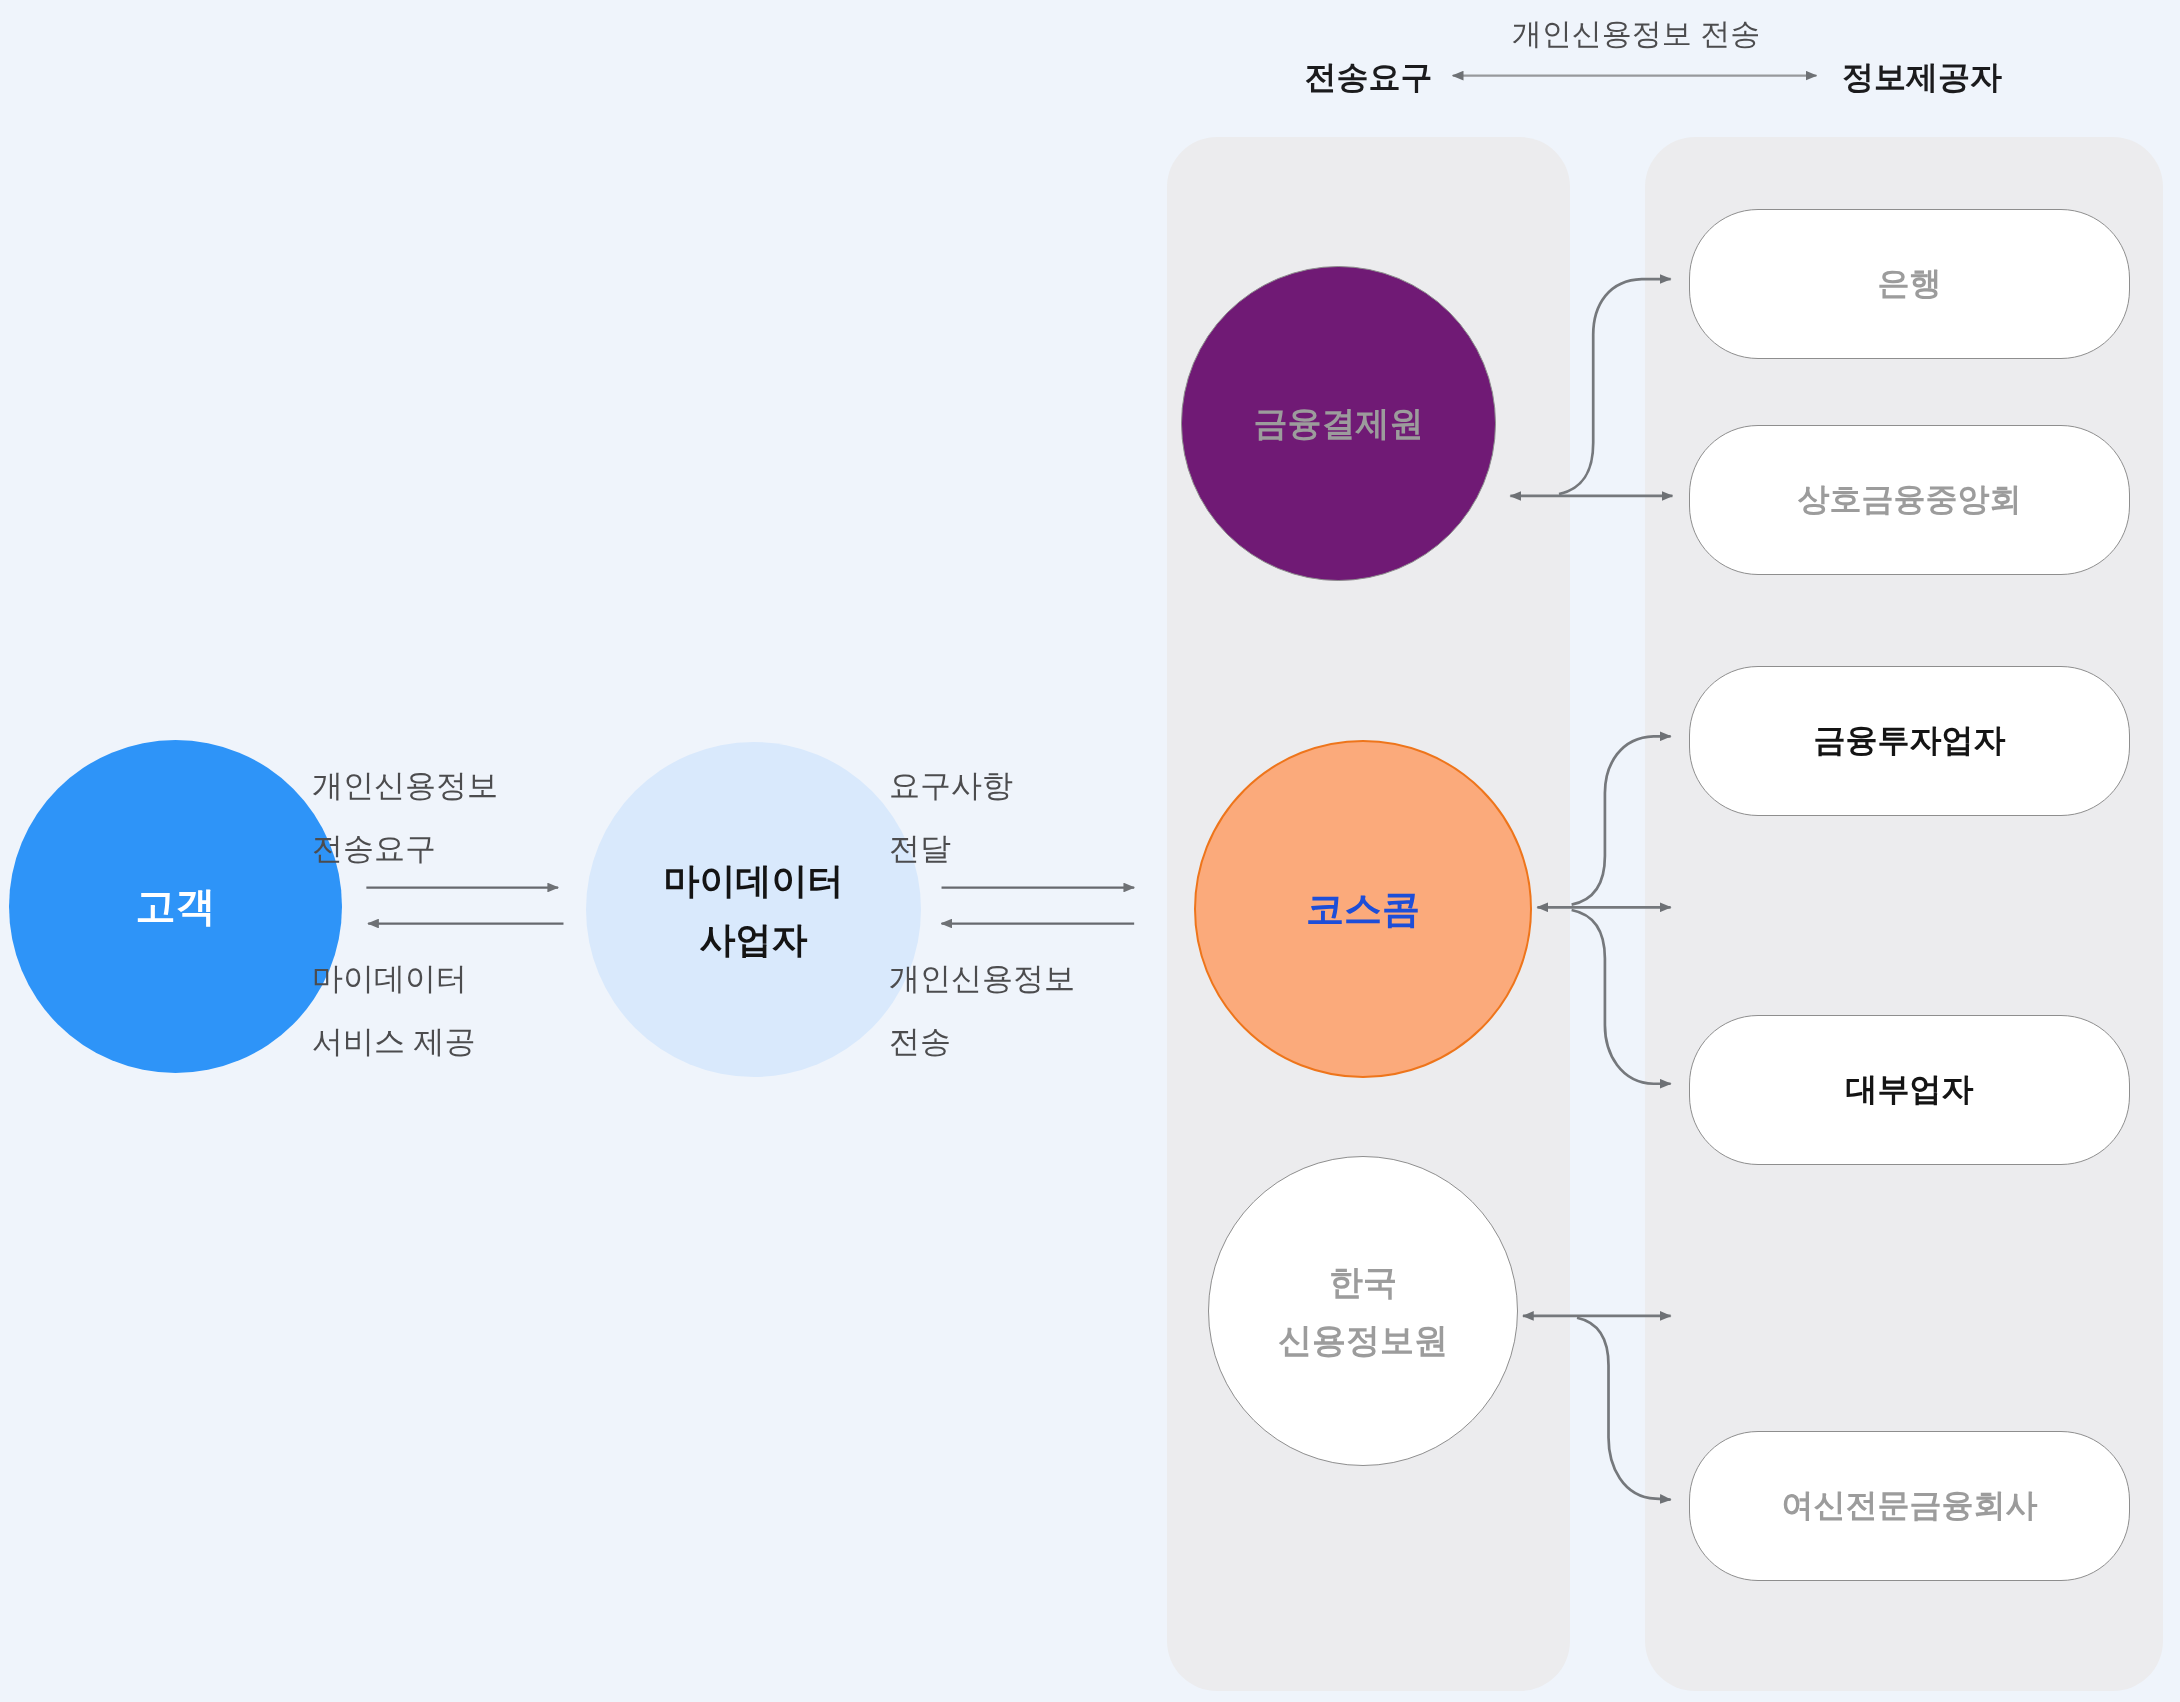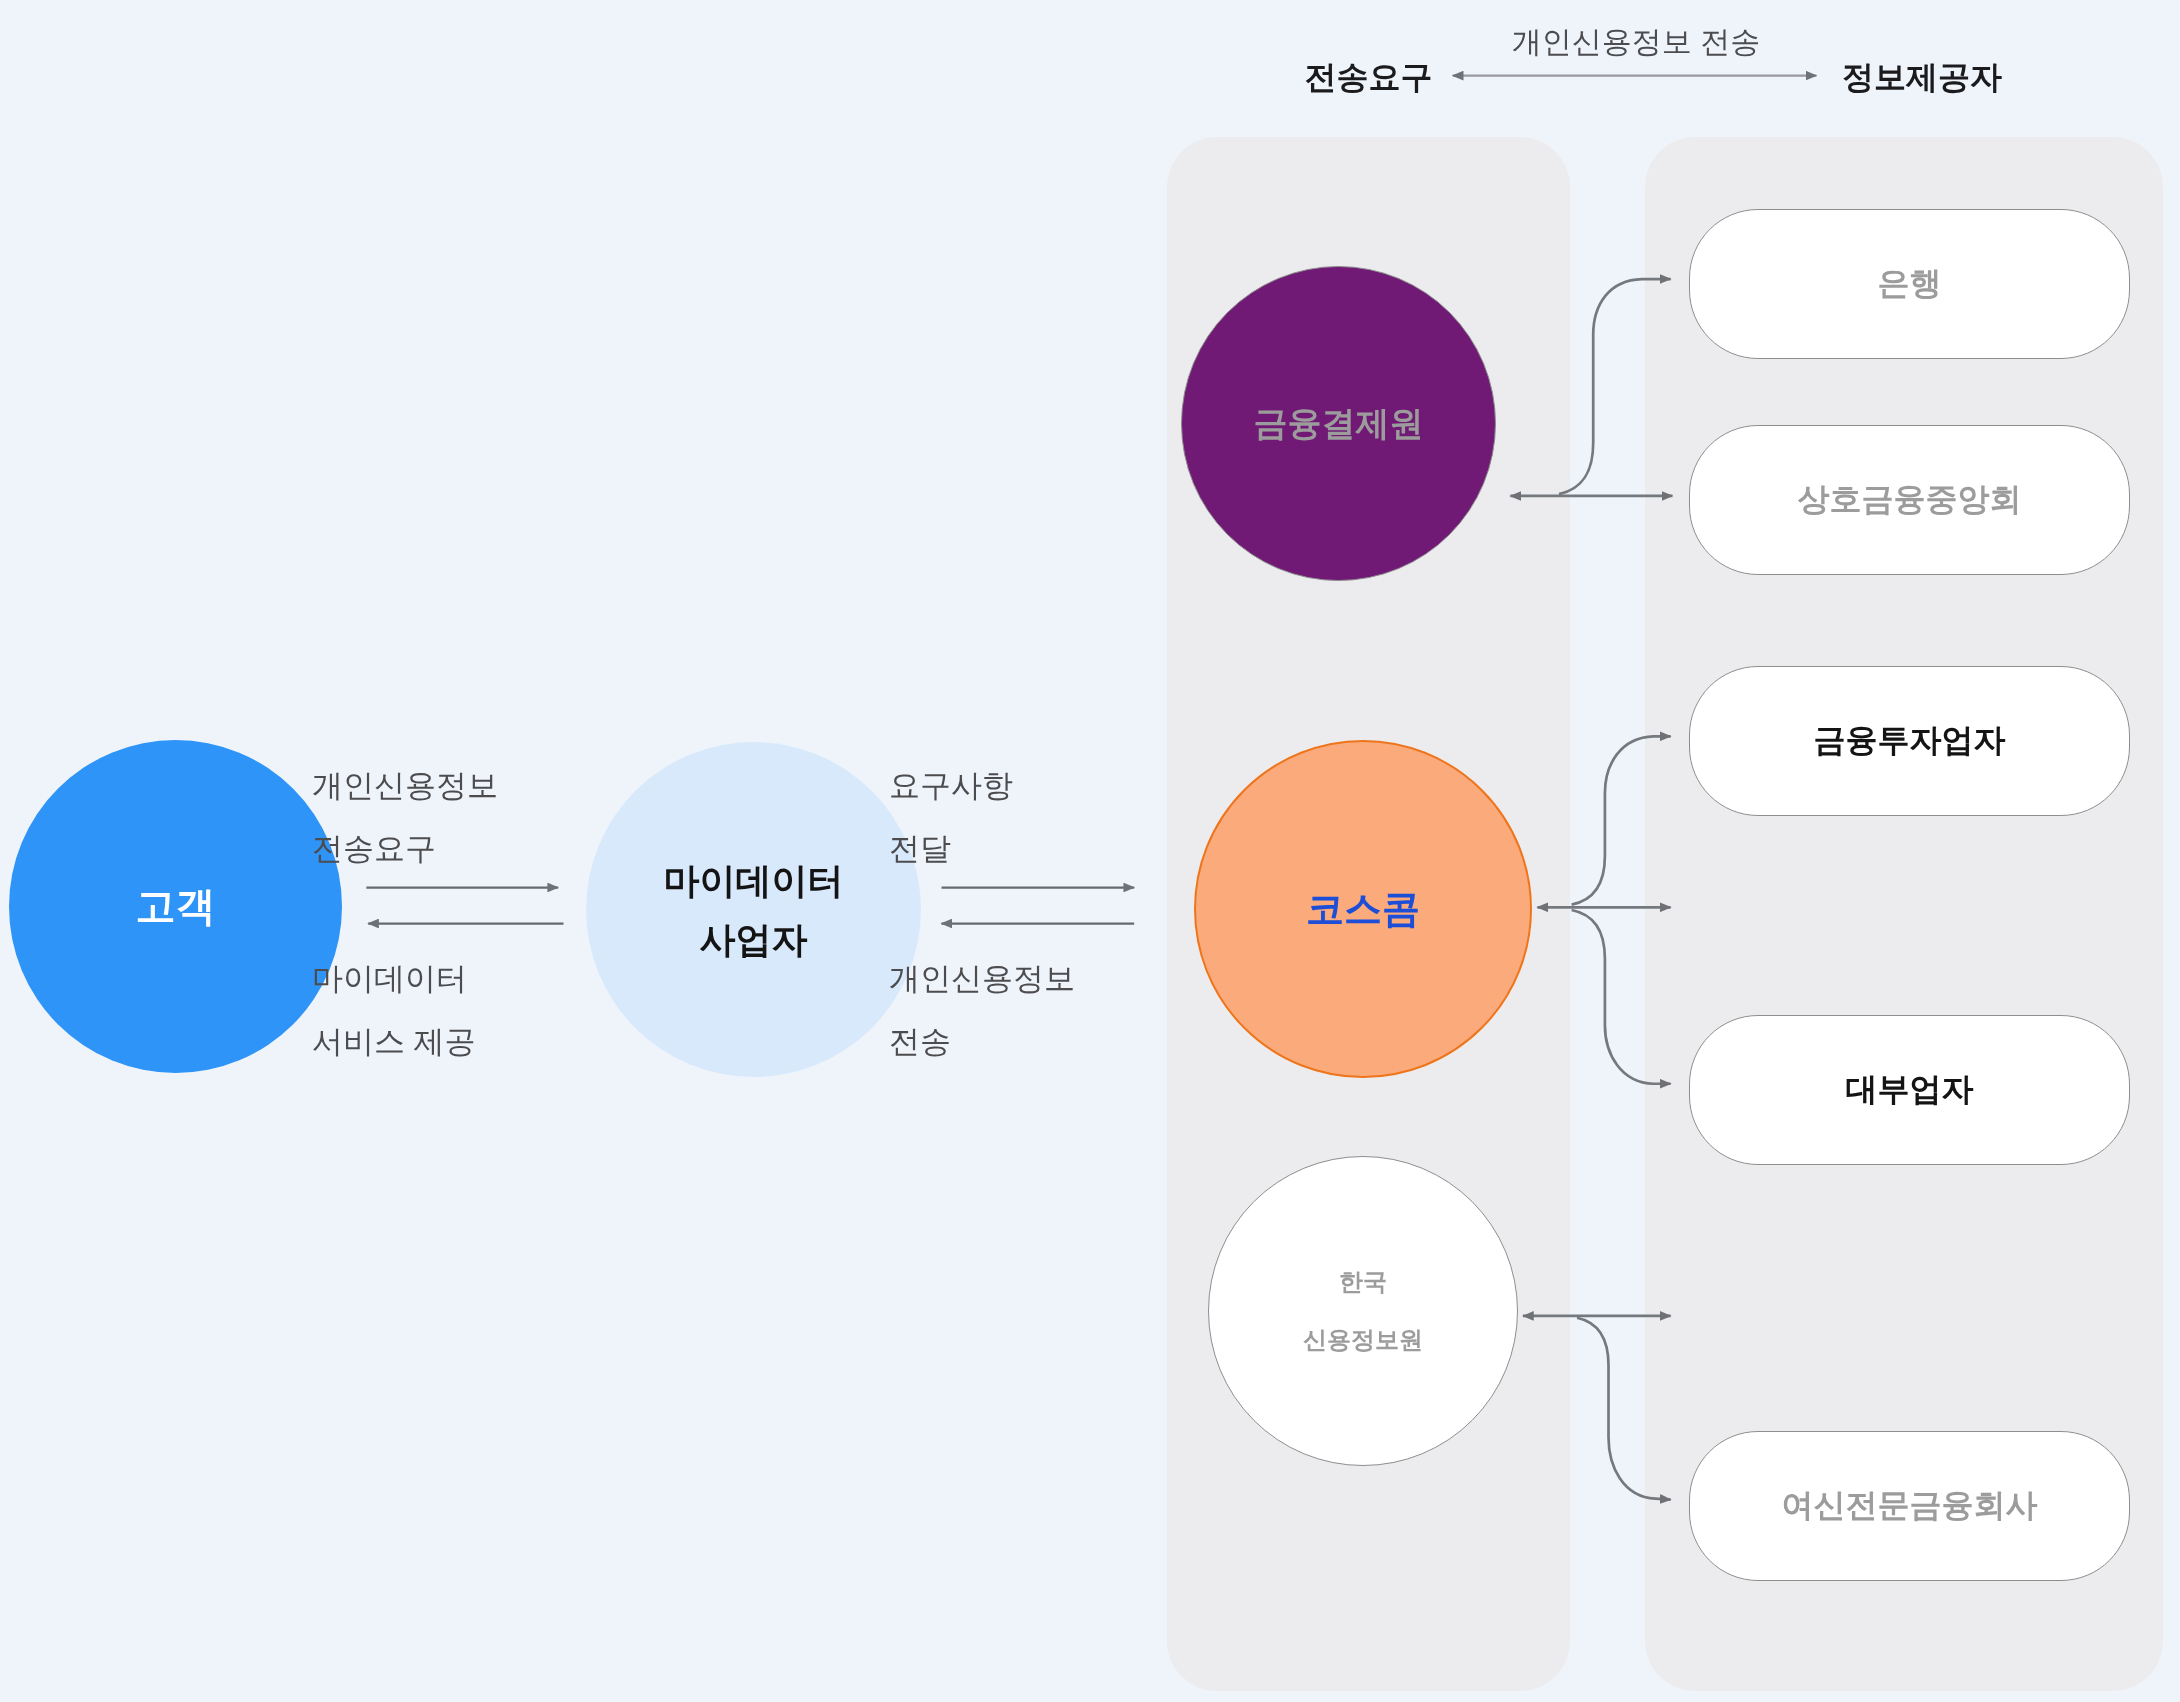--- a/index.html
+++ b/index.html
@@ -24,39 +24,39 @@
   .hdr-label{
     position:absolute;top:56px;
     font-size:32px;font-weight:bold;color:#1b1b1d;
     text-align:center;white-space:nowrap;
   }
   .hdr-relay{left:1167px;width:403px;}
   .hdr-provider{left:1832px;width:180px;}
   .hdr-transfer{
     position:absolute;top:14.4px;left:1474px;width:324px;
     font-size:30px;color:var(--label-text,#4C4C4E);
-    text-align:center;white-space:nowrap;margin-top:8px;
+    text-align:center;white-space:nowrap;
   }
 
   
   .circle{
     position:absolute;border-radius:50%;
     display:flex;flex-direction:column;align-items:center;justify-content:center;
     text-align:center;box-sizing:border-box;
   }
   .c-customer{left:9px;top:740px;width:333px;height:333px;background:var(--customer-blue,#2E94F8);}
   .c-customer .t{font-size:40px;font-weight:bold;color:#ffffff;}
   .c-mydata{left:586px;top:742px;width:335px;height:335px;background:var(--mydata-blue,#D9E9FC);}
   .c-mydata .t{font-size:36px;font-weight:bold;color:#141414;line-height:59px;}
   .c-kftc{left:1181px;top:266px;width:315px;height:315px;background:#701a75;border:1.8px solid var(--outline-gray,#8E8E8E);}
   .c-kftc .t{font-size:34px;font-weight:bold;color:var(--muted-text,#9C9C9C);}
   .c-koscom{left:1194px;top:740px;width:338px;height:338px;background:var(--koscom-fill,#FBAA7B);border:2.7px solid var(--koscom-border,#EE751B);}
   .c-koscom .t{font-size:38px;font-weight:bold;color:#1d4ed8;}
   .c-kcis{left:1208px;top:1156px;width:310px;height:310px;background:#ffffff;border:1.8px solid var(--outline-gray,#8E8E8E);}
-  .c-kcis .t{font-size:24px;font-weight:bold;color:var(--muted-text,#9C9C9C);line-height:58px;}
+  .c-kcis .t{font-size:34px;font-weight:bold;color:var(--muted-text,#9C9C9C);line-height:58px;}
 
   
   .flow-label{
     position:absolute;width:306px;
     font-size:31px;color:var(--label-text,#4C4C4E);line-height:63px;white-space:nowrap;
   }
   .fl-request{left:312px;top:754px;}
   .fl-service{left:312px;top:947px;}
   .fl-forward{left:889px;top:754px;}
   .fl-transfer{left:889px;top:947px;}

